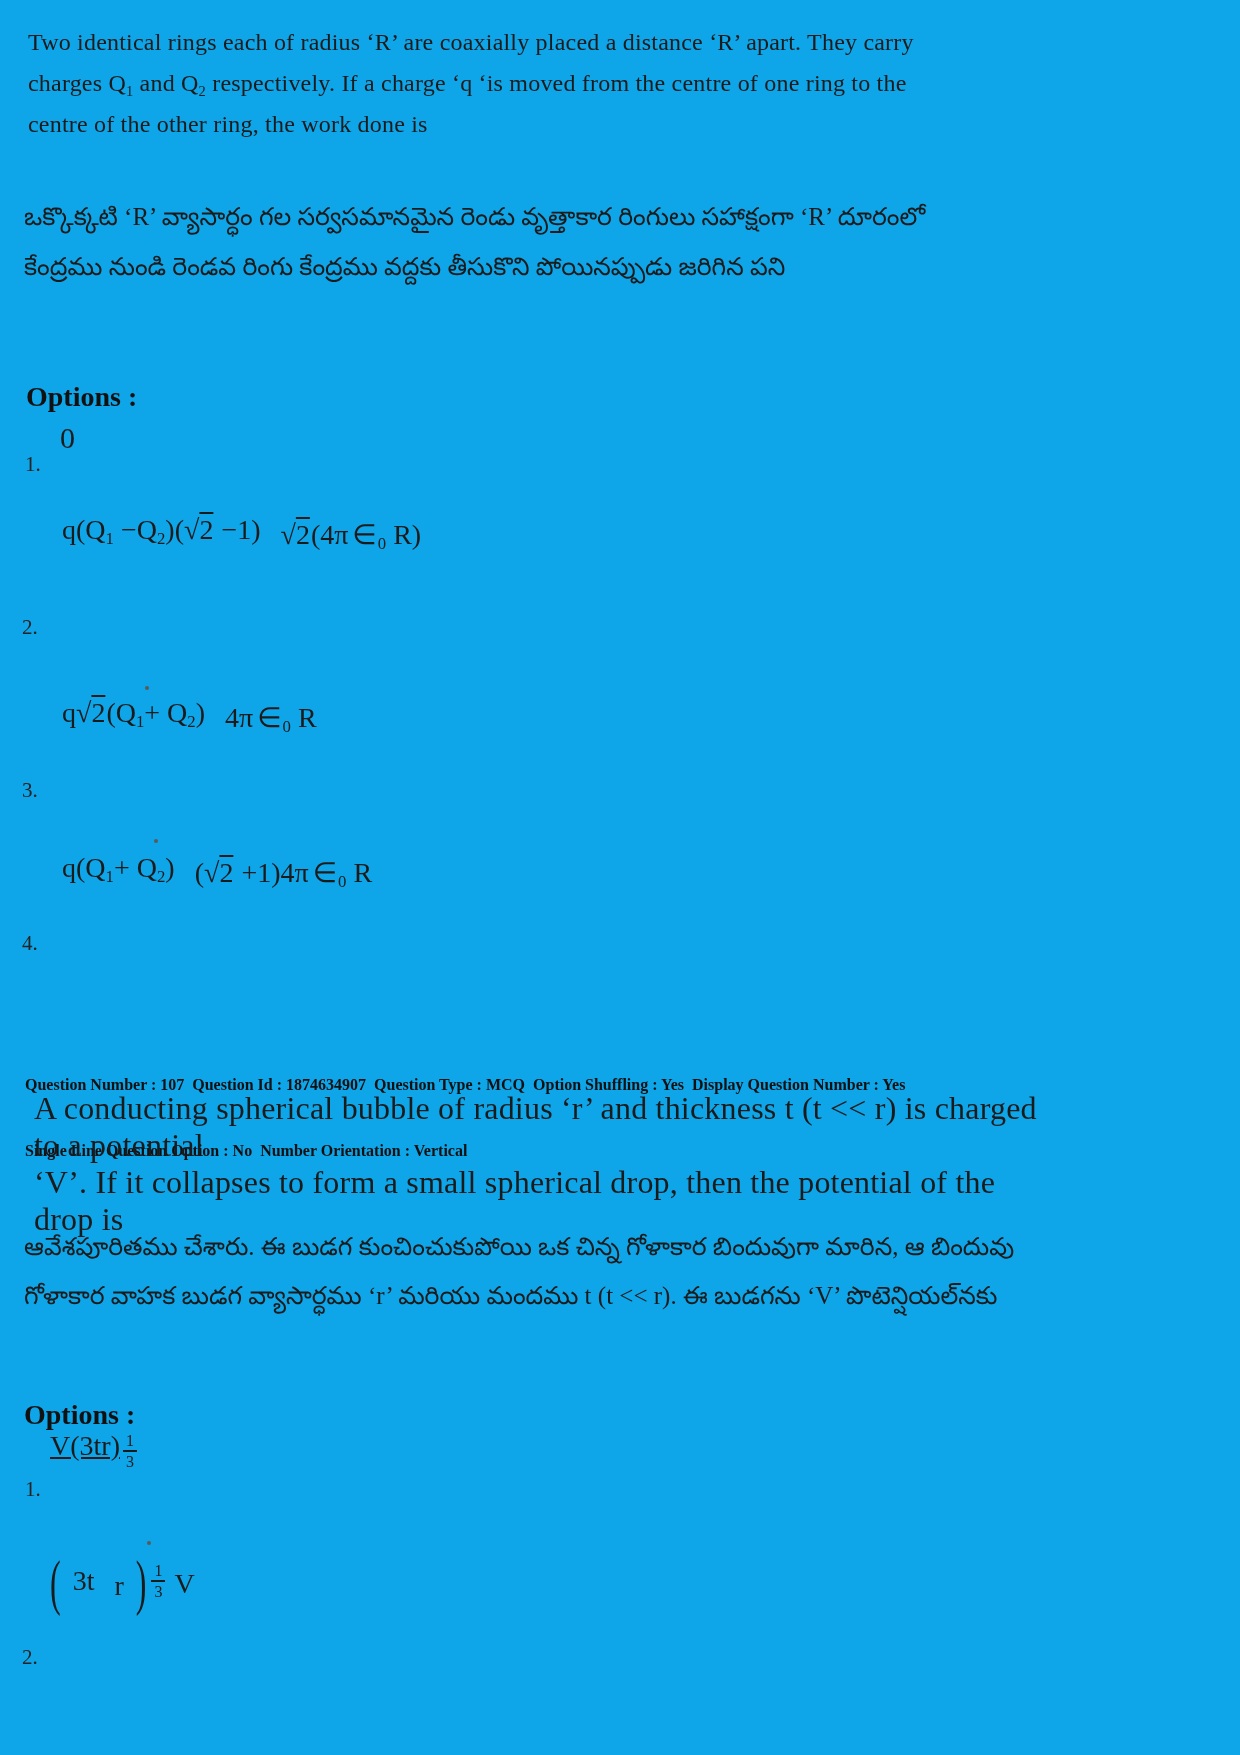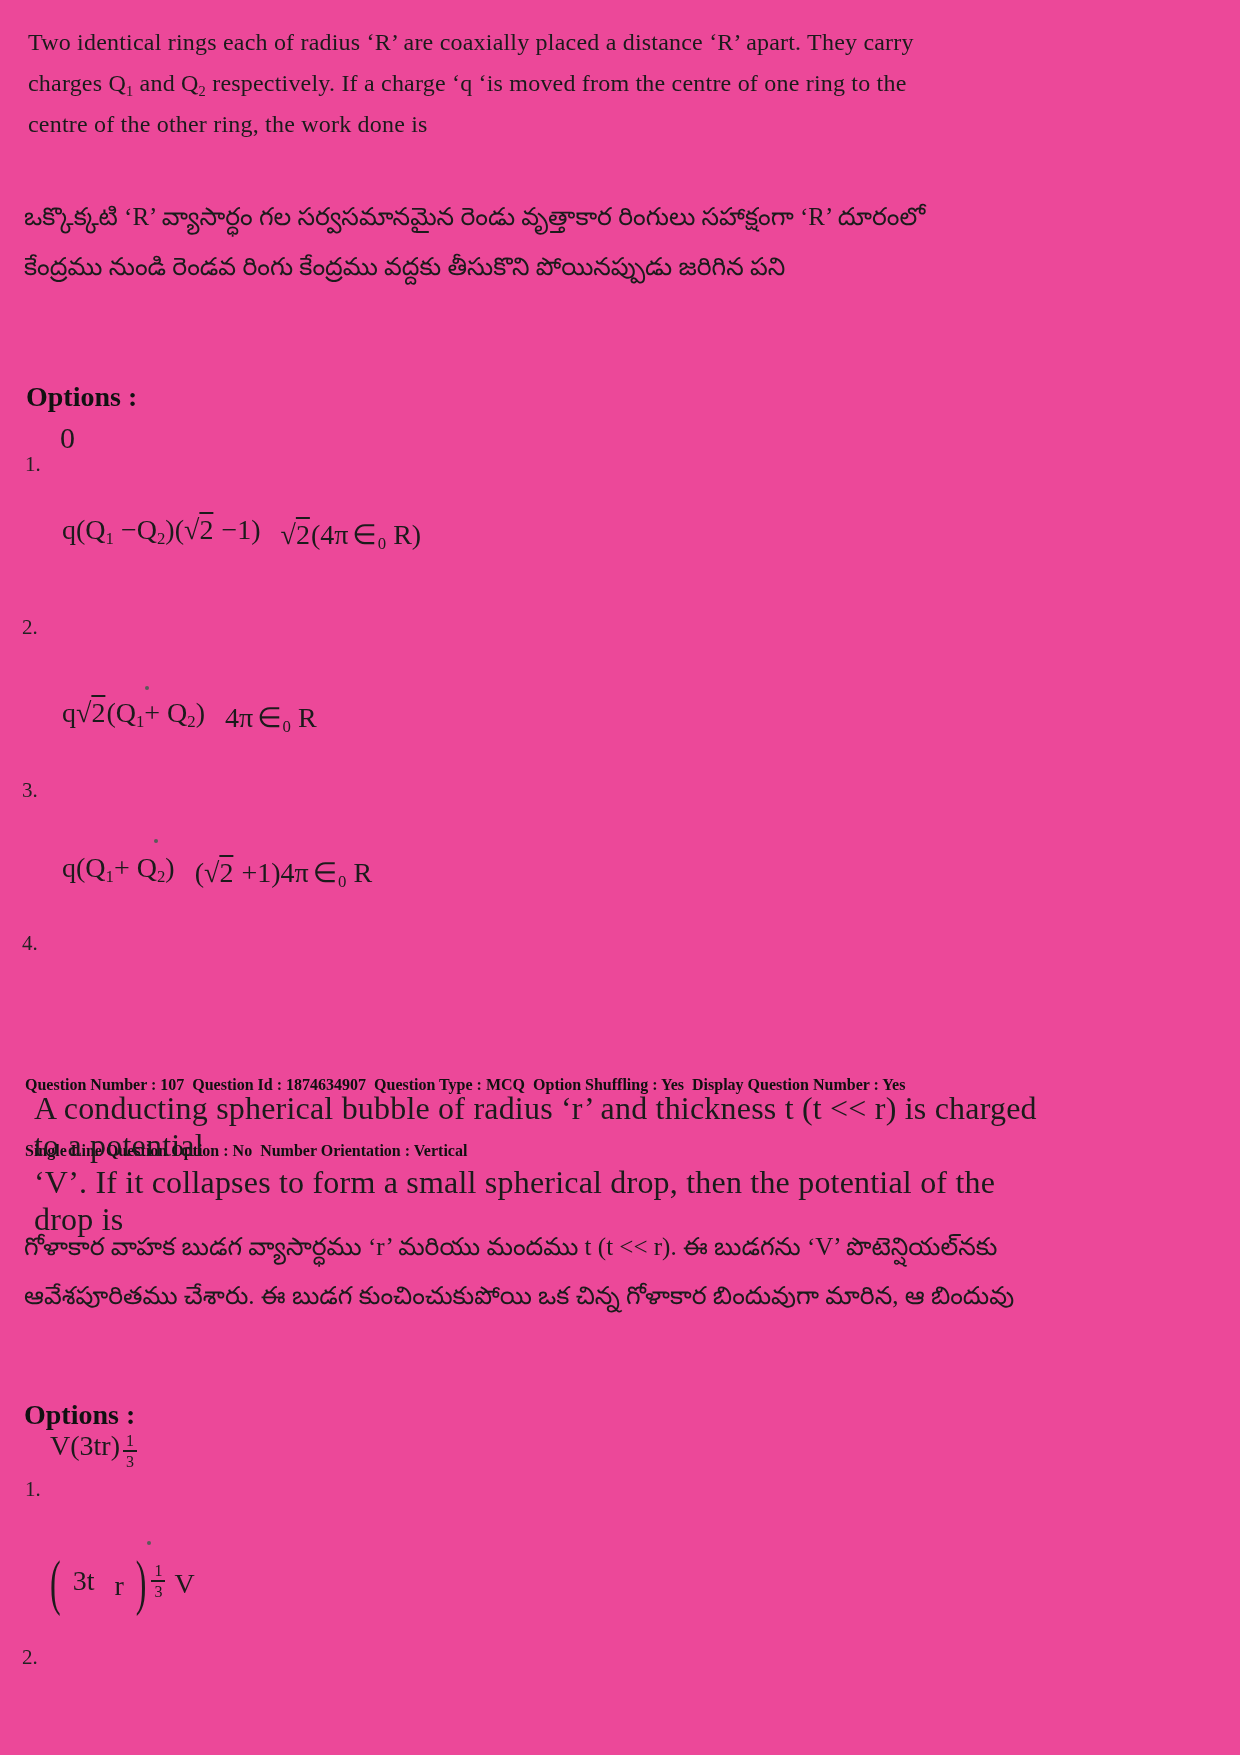--- a/index.html
+++ b/index.html
@@ -1,16 +1,16 @@
 <!DOCTYPE html>
 <html><head>
 <meta charset="utf-8">
 <style>
   html,body{margin:0;padding:0;background:#ffffff;}
-  #page{position:relative;width:1240px;height:1755px;background:#ec4899;overflow:hidden;
+  #page{position:relative;width:1240px;height:1755px;background:#0ea5e9;overflow:hidden;
         font-family:"Liberation Serif", serif;color:#1b1b1b;}
   .abs{position:absolute;}
 
   
   .en-text{font-size:24px;line-height:41px;letter-spacing:0.2px;}
   .en-text2{font-size:32px;line-height:37px;letter-spacing:0.2px;}
   
   .te-text{font-size:25px;line-height:50px;}
   .te-text2{font-size:25px;line-height:49px;}
 
@@ -107,29 +107,29 @@
     <div>Question Number : 107  Question Id : 1874634907  Question Type : MCQ  Option Shuffling : Yes  Display Question Number : Yes</div>
     <div>Single Line Question Option : No  Number Orientation : Vertical</div>
   </div>
 
   <div class="abs en-text2" style="left:34px;top:1090px;width:1010px;">
     <div><span>A conducting spherical bubble of radius ‘r’ and thickness t (t &lt;&lt; r) is charged to a potential</span></div>
     <div><span>‘V’. If it collapses to form a small spherical drop, then the potential of the drop is</span></div>
   </div>
 
   <div class="abs te-text2" style="left:24px;top:1222px;width:1020px;">
+    <div><span>ఆవేశపూరితము చేశారు. ఈ బుడగ కుంచించుకుపోయి ఒక చిన్న గోళాకార బిందువుగా మారిన, ఆ బిందువు</span></div>
     <div><span>గోళాకార వాహక బుడగ వ్యాసార్ధము ‘r’ మరియు మందము t (t &lt;&lt; r). ఈ బుడగను ‘V’ పొటెన్షియల్‌నకు</span></div>
-    <div><span>ఆవేశపూరితము చేశారు. ఈ బుడగ కుంచించుకుపోయి ఒక చిన్న గోళాకార బిందువుగా మారిన, ఆ బిందువు</span></div>
   </div>
 
   <div class="abs opts-head" style="left:24px;top:1399px;">Options :</div>
 
   <div class="option" style="left:25px;top:1430px;">
     <span class="opt-label" style="top:47px;">1.</span>
-    <span class="formula" style="margin-left:25px;">
+    <span class="formula" style="margin-left:25px;text-decoration:underline;">
       <span>V(3tr)</span><span class="sfrac">
           <span class="sn">1</span>
           <span class="sd">3</span>
         </span>
     </span>
   </div>
 
   <div class="option" style="left:22px;top:1560px;">
     <span class="opt-label" style="top:85px;">2.</span>
     <span class="formula q2o2-group" style="margin-left:26px;margin-top:5px;">

